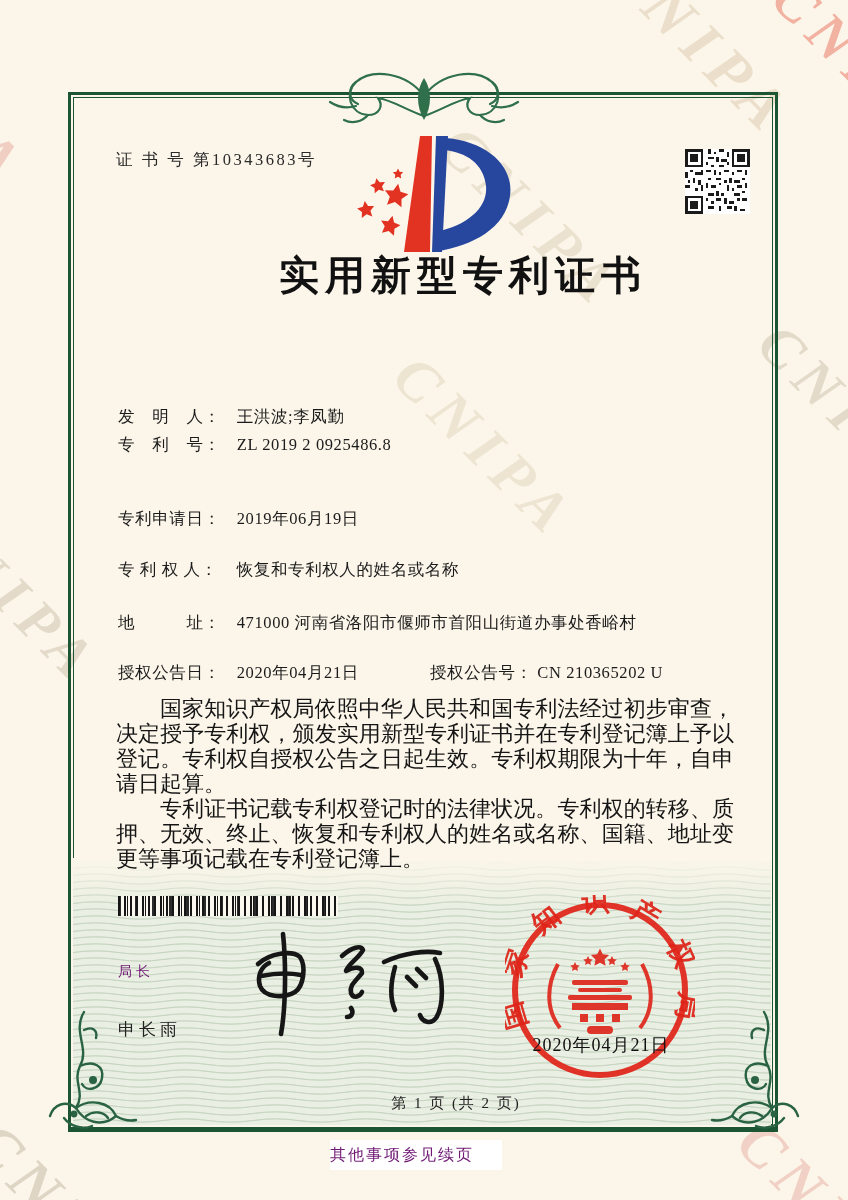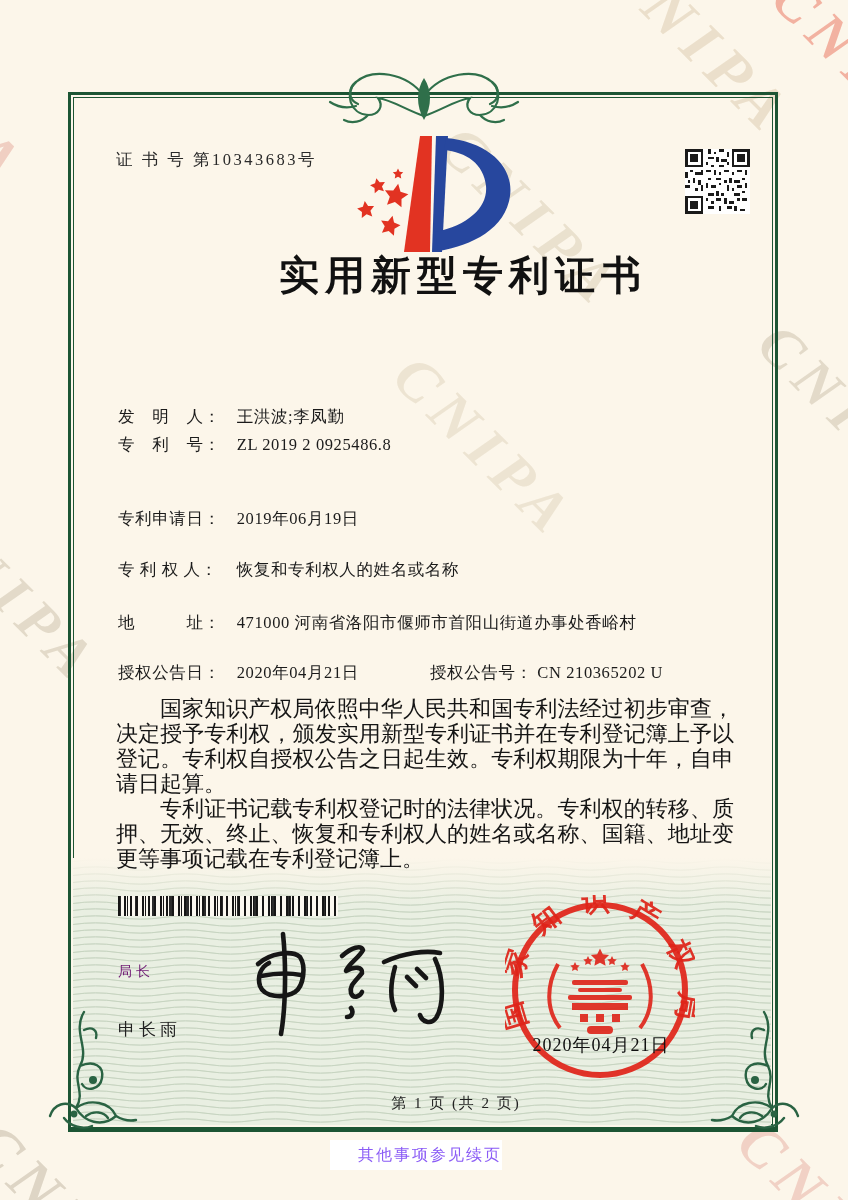--- a/index.html
+++ b/index.html
@@ -79,22 +79,22 @@
     position:absolute;left:512px;top:1033px;width:178px;
     text-align:center;font-size:18px;letter-spacing:1px;color:#111;
   }
 
   .pagenum{
     position:absolute;left:68px;top:1094px;width:710px;
     text-align:center;font-size:15px;letter-spacing:2px;color:#222;margin-left:33px;
   }
   .footer-note{
     position:absolute;left:330px;top:1140px;width:172px;height:30px;
-    background:#ffffff;text-align:right;line-height:30px;
-    font-size:16px;letter-spacing:2px;color:#8b5cf6;
+    background:#ffffff;text-align:left;line-height:30px;
+    font-size:16px;letter-spacing:2px;color:#701a75;
   }
 </style>
 </head>
 <body>
 
 <div id="page">
 
   <span class="wm" style="left:-128px;top:-18px;font-size:64px;color:#efc9bc;opacity:.85;">CNIPA</span>
   <span class="wm" style="left:806px;top:-36px;font-size:58px;color:#e8604a;opacity:.45;">CNIPA</span>
   <span class="wm" style="left:642px;top:-66px;font-size:62px;color:#e9dcc6;opacity:.85;">CNIPA</span>

